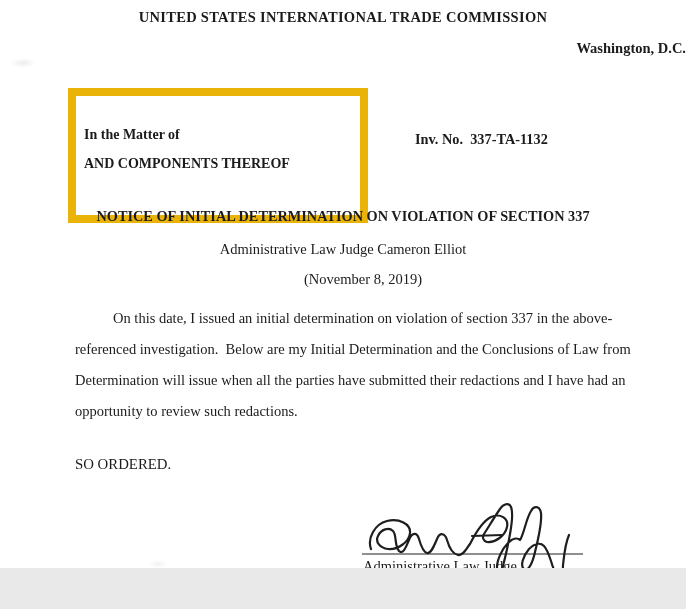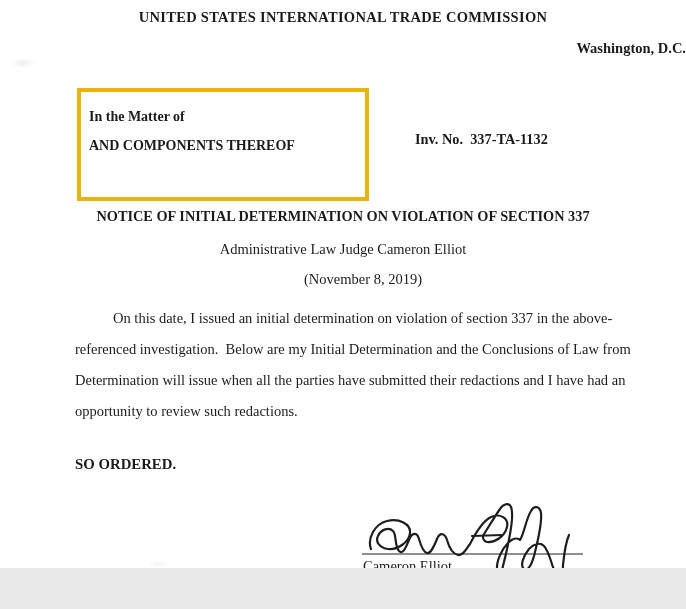--- a/index.html
+++ b/index.html
@@ -5,32 +5,32 @@
   html,body { margin:0; padding:0; background:#e9e9e9; }
   .page {
     position:relative; width:686px; height:568px; margin:0 auto;
     background:#ffffff; overflow:hidden;
     font-family:"Liberation Serif", serif; color:#1b1b1b;
   }
   .center { position:absolute; left:0; width:686px; text-align:center; }
   .court-name { top:9px; font-weight:bold; font-size:14.5px; letter-spacing:0.3px; }
   .court-loc  { top:40px; font-weight:bold; font-size:14.5px;text-align:right; }
   .caption-box {
-    position:absolute; left:77px; top:88px; width:276px; height:95px;
-    border:4px solid #eab308; padding:10px 0 0 8px; box-sizing:content-box;
+    position:absolute; left:68px; top:88px; width:276px; height:95px;
+    border:8px solid #eab308; padding:24px 0 0 8px; box-sizing:content-box;
   }
   .caption-box .cap-line { line-height:29px; font-weight:bold; font-size:14px; white-space:pre; }
   .inv-no { position:absolute; left:415px; top:131px; font-weight:bold; font-size:14.3px; white-space:pre; }
   .notice-title { top:208px; font-weight:bold; font-size:14.3px; }
   .judge-line { top:241px; font-size:14.5px; }
   .date-line  { top:271px; font-size:14.5px;margin-left:20px; }
   .body-block { position:absolute; left:75px; top:303px; font-size:14.5px; }
   .body-line { height:31px; line-height:31px; white-space:pre; }
   .body-line.indent { padding-left:38px; }
-  .so-ordered { position:absolute; left:75px; top:456px; font-weight:bold; font-size:14.8px; }
+  .so-ordered { position:absolute; left:75px; top:456px; font-weight:normal; font-size:14.8px; }
   .sig-rule { position:absolute; left:362px; top:553px; width:221px; height:2px; background:#8f8f8f; }
   .sig-svg { position:absolute; left:354px; top:496px; }
   .sig-block { position:absolute; left:363px; top:558px; font-size:14.5px; line-height:16.5px; }
   .smudge {
     position:absolute; left:10px; top:58px; width:26px; height:10px; border-radius:50%;
     background:radial-gradient(ellipse at center, rgba(0,0,0,0.07), rgba(0,0,0,0) 70%);
   }
   .smudge2 {
     position:absolute; left:148px; top:560px; width:20px; height:8px; border-radius:50%;
     background:radial-gradient(ellipse at center, rgba(0,0,0,0.05), rgba(0,0,0,0) 70%);
@@ -105,17 +105,16 @@
              C 166,70 169,60 175,53
              C 180,48 186,46 190,50
              C 193,53 195,59 197,65
              C 199,72 202,79 205,80
              C 208,81 209,75 209,69
              C 210,60 211,48 215,39"></path>
     <path d="M 118,40 L 148,39"></path>
   </svg>
 
   <div class="sig-block">
-    <div>Cameron Elliot</div>
     <div>Administrative Law Judge</div>
   </div>
 
 </div>
 
 </body></html>

